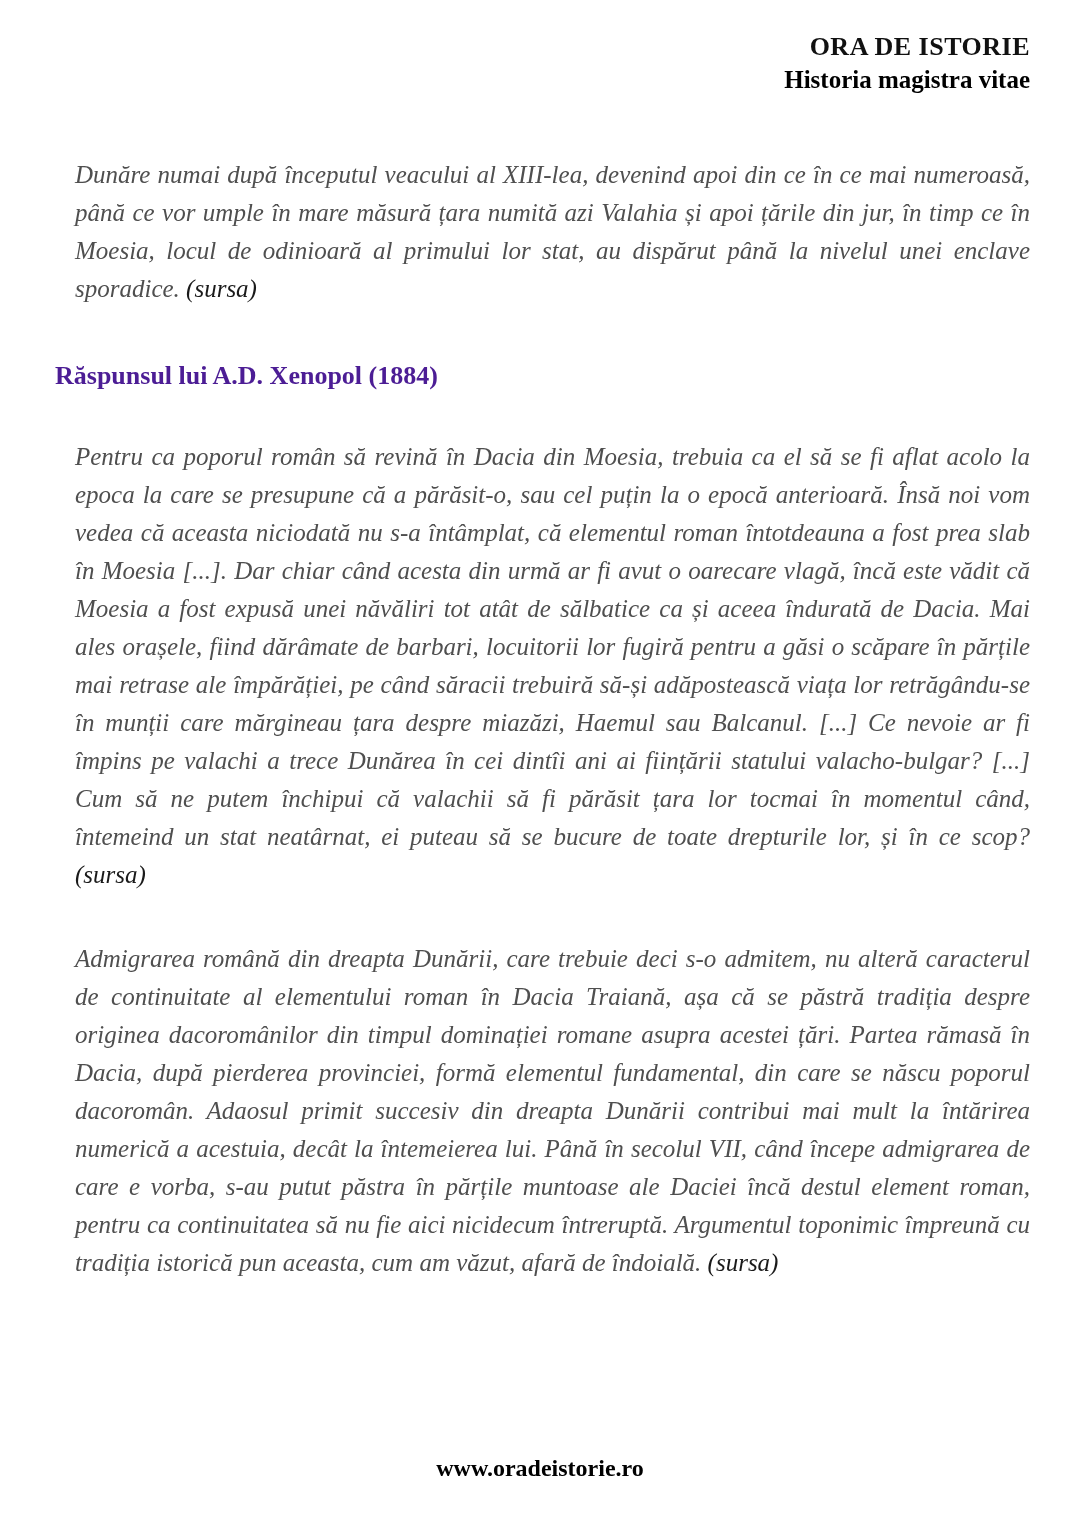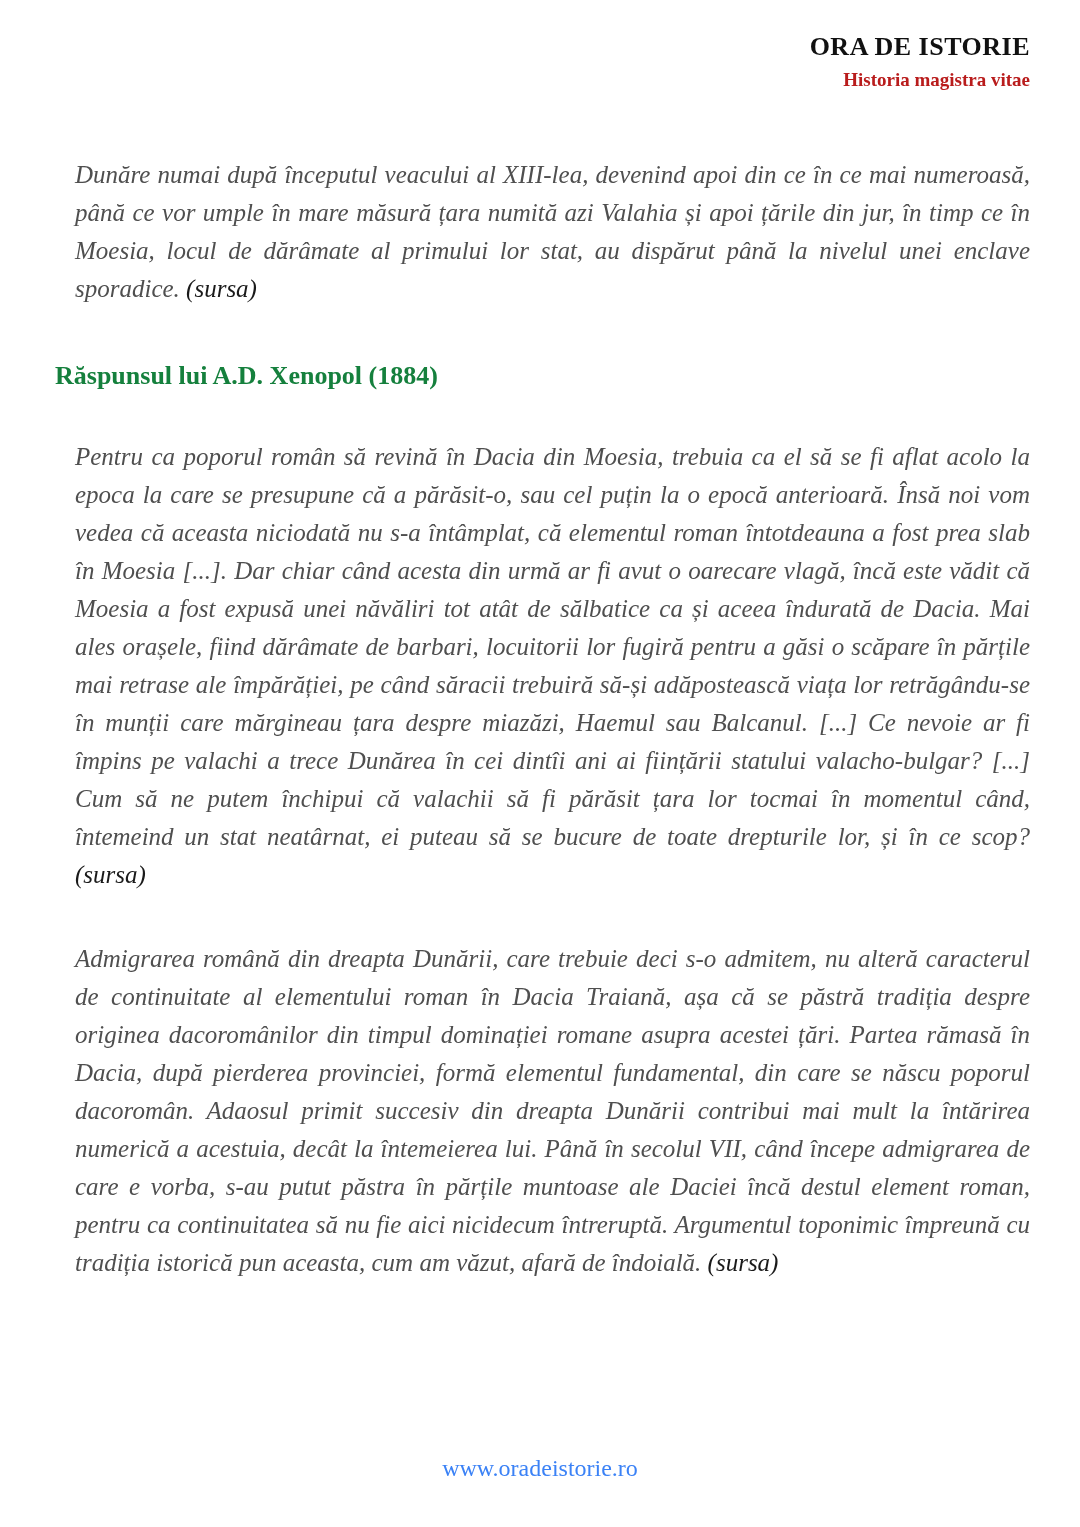--- a/index.html
+++ b/index.html
@@ -26,23 +26,23 @@
     text-align: right;
   }
   .site-title {
     font-size: 26px;
     font-weight: bold;
     color: #111111;
     line-height: 33px;
     letter-spacing: 0.5px;
   }
   .site-motto {
-    font-size: 19px;
+    font-size: 25px;
     font-weight: bold;
-    color: #b91c1c;
+    color: #000000;
     line-height: 33px;
   }
   
   .quote {
     margin: 0 0 0 20px;
     font-style: italic;
     font-size: 25px;
     line-height: 38px;
     color: #4f4f4f;
     text-align: justify;
@@ -56,48 +56,48 @@
   .source-link {
     color: #1a1a1a;
     text-decoration: none;
     cursor: pointer;
   }
   
   .section-heading {
     margin: 52px 0 0 0;
     font-size: 26px;
     font-weight: bold;
-    color: #15803d;
+    color: #4c1d95;
     line-height: 32px;
   }
   
   .page-footer {
     position: absolute;
     left: 0;
     right: 0;
     top: 1455px;
     text-align: center;
   }
   .site-url {
     font-size: 24px;
-    font-weight: normal;
-    color: #3b82f6;
+    font-weight: bold;
+    color: #000000;
   }
 </style>
 </head>
 <body>
 
 <div class="page">
 
   <header class="page-header">
     <div class="site-title">ORA DE ISTORIE</div>
     <div class="site-motto">Historia magistra vitae</div>
   </header>
 
-  <p class="quote first"><span>Dunăre numai după începutul veacului al XIII-lea, devenind apoi din ce în ce mai numeroasă, până ce vor umple în mare măsură țara numită azi Valahia și apoi țările din jur, în timp ce în Moesia, locul de dărâmate al primului lor stat, au dispărut până la nivelul unei enclave sporadice.</span> <a class="source-link">(sursa)</a></p>
+  <p class="quote first"><span>Dunăre numai după începutul veacului al XIII-lea, devenind apoi din ce în ce mai numeroasă, până ce vor umple în mare măsură țara numită azi Valahia și apoi țările din jur, în timp ce în Moesia, locul de odinioară al primului lor stat, au dispărut până la nivelul unei enclave sporadice.</span> <a class="source-link">(sursa)</a></p>
 
   <h2 class="section-heading">Răspunsul lui A.D. Xenopol (1884)</h2>
 
   <p class="quote after-heading"><span>Pentru ca poporul român să revină în Dacia din Moesia, trebuia ca el să se fi aflat acolo la epoca la care se presupune că a părăsit-o, sau cel puțin la o epocă anterioară. Însă noi vom vedea că aceasta niciodată nu s-a întâmplat, că elementul roman întotdeauna a fost prea slab în Moesia [...]. Dar chiar când acesta din urmă ar fi avut o oarecare vlagă, încă este vădit că Moesia a fost expusă unei năvăliri tot atât de sălbatice ca și aceea îndurată de Dacia. Mai ales orașele, fiind dărâmate de barbari, locuitorii lor fugiră pentru a găsi o scăpare în părțile mai retrase ale împărăției, pe când săracii trebuiră să-și adăpostească viața lor retrăgându-se în munții care mărgineau țara despre miazăzi, Haemul sau Balcanul. [...] Ce nevoie ar fi împins pe valachi a trece Dunărea în cei dintîi ani ai ființării statului valacho-bulgar? [...] Cum să ne putem închipui că valachii să fi părăsit țara lor tocmai în momentul când, întemeind un stat neatârnat, ei puteau să se bucure de toate drepturile lor, și în ce scop?</span> <a class="source-link">(sursa)</a></p>
 
 
   <p class="quote after-heading"><span>Admigrarea română din dreapta Dunării, care trebuie deci s-o admitem, nu alteră caracterul de continuitate al elementului roman în Dacia Traiană, așa că se păstră tradiția despre originea dacoromânilor din timpul dominației romane asupra acestei țări. Partea rămasă în Dacia, după pierderea provinciei, formă elementul fundamental, din care se născu poporul dacoromân. Adaosul primit succesiv din dreapta Dunării contribui mai mult la întărirea numerică a acestuia, decât la întemeierea lui. Până în secolul VII, când începe admigrarea de care e vorba, s-au putut păstra în părțile muntoase ale Daciei încă destul element roman, pentru ca continuitatea să nu fie aici nicidecum întreruptă. Argumentul toponimic împreună cu tradiția istorică pun aceasta, cum am văzut, afară de îndoială.</span> <a class="source-link">(sursa)</a></p>
 
   <footer class="page-footer">
     <span class="site-url">www.oradeistorie.ro</span>

